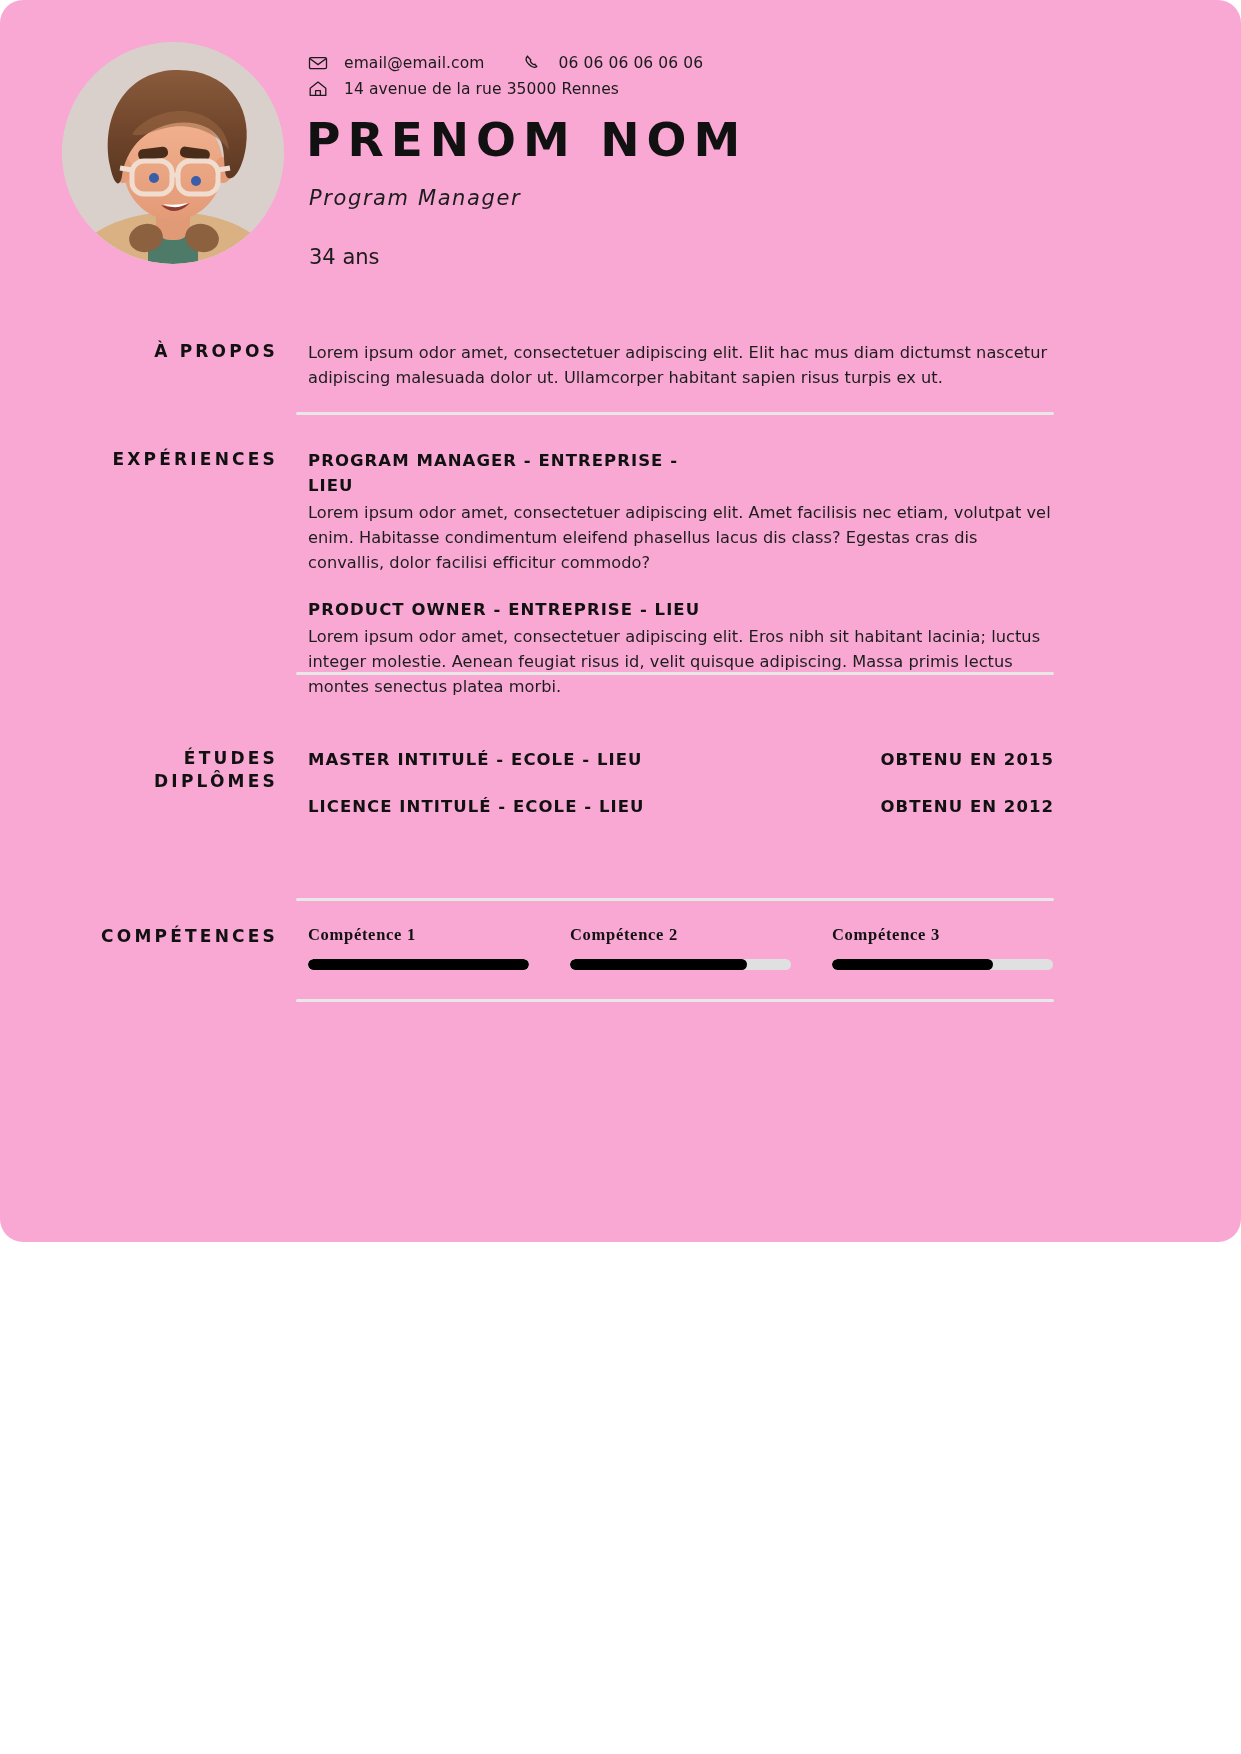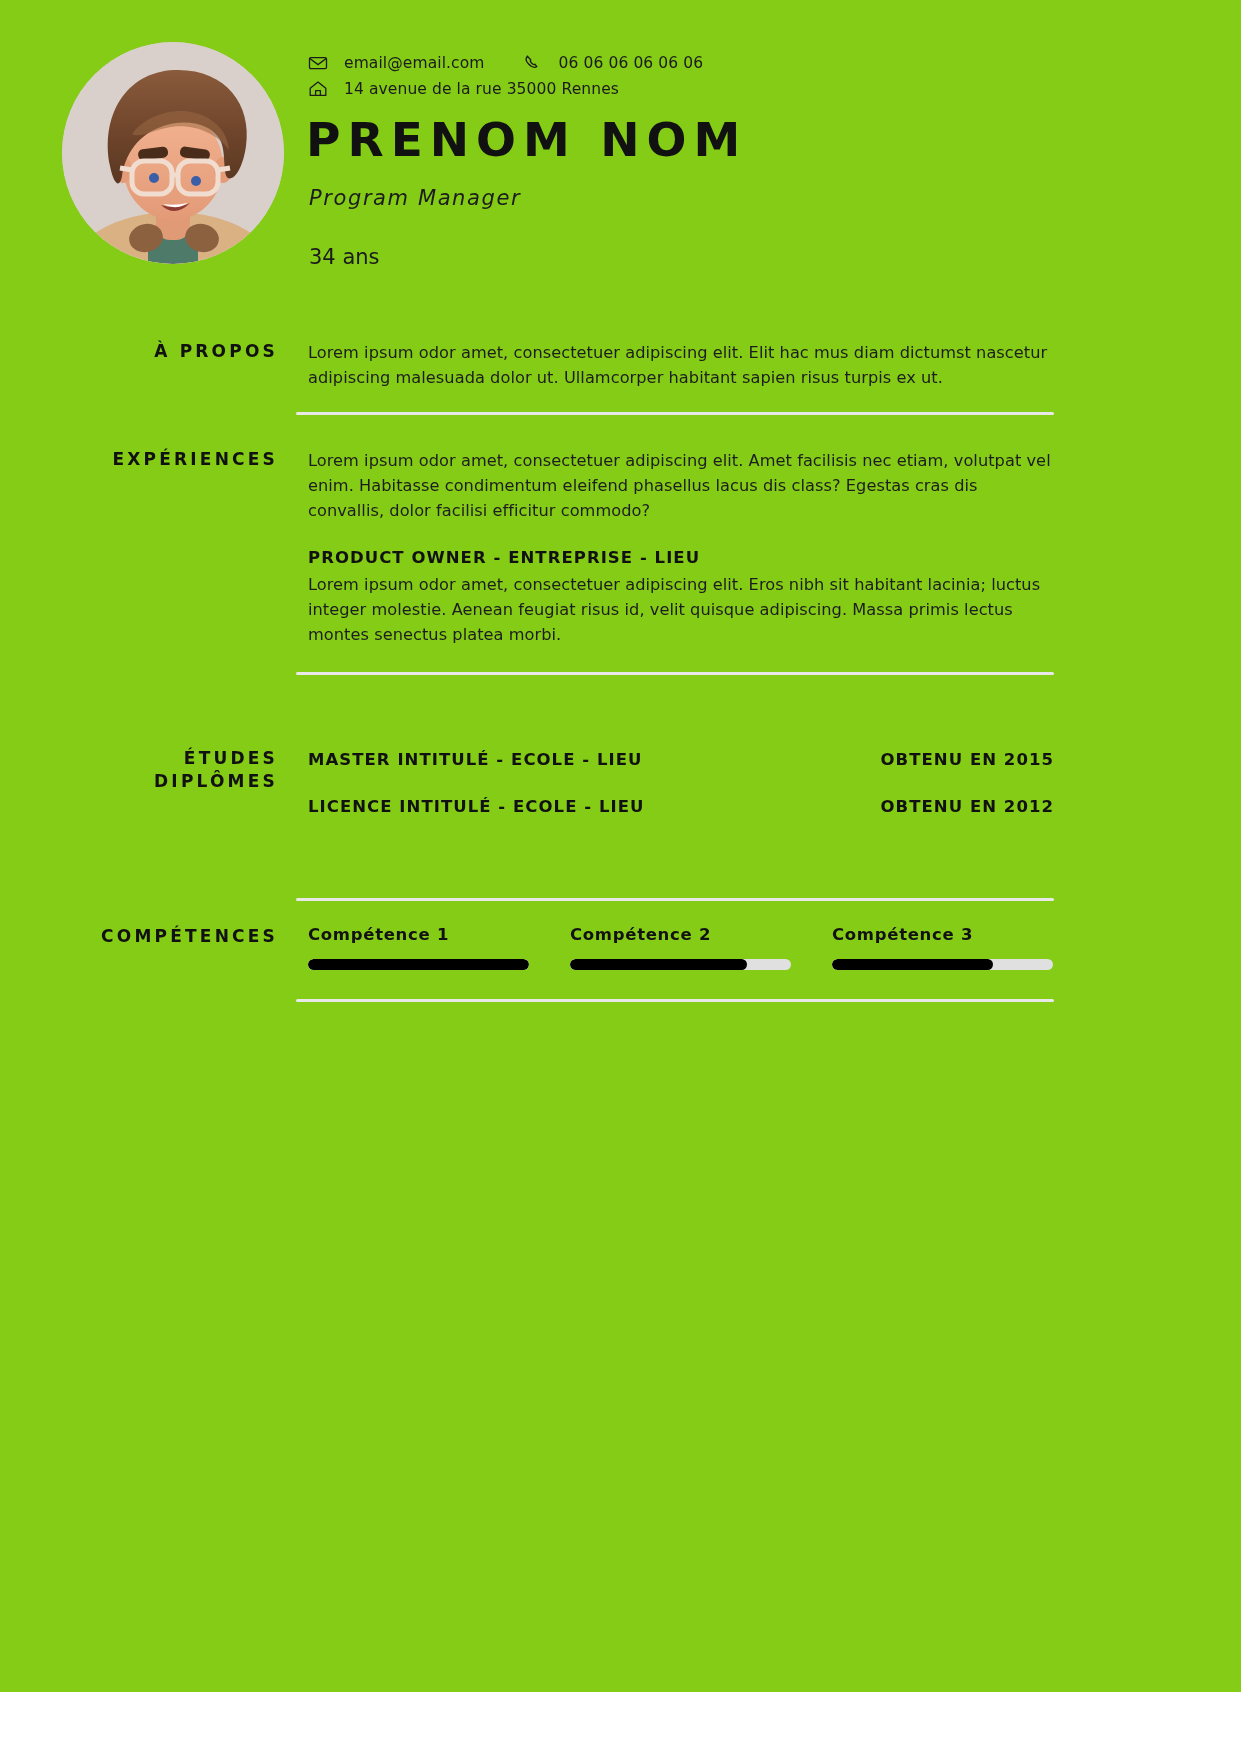--- a/index.html
+++ b/index.html
@@ -11,24 +11,25 @@
     width: 1241px;
     height: 1754px;
     font-family: "DejaVu Sans", sans-serif;
     color: #1a1a1a;
     position: relative;
     overflow: hidden;
   }
 
   .page {
     width: 1241px;
-    height: 1692px;
+    height: 1242px;
     position: relative;
-    background: #84cc16;
+    background: #f9a8d4;
     box-sizing: border-box;
+    border-radius: 23px;
   }
 
   
   .header {
     position: absolute;
     left: 0;
     top: 0;
     width: 1241px;
     height: 300px;
   }
@@ -172,20 +173,21 @@
   }
   .entry + .entry { margin-top: 22px; }
 
   
   .skills {
     display: flex;
     gap: 41px;
   }
   .skill {
     width: 221px;
+    font-family: Liberation Serif, serif;
   }
   .skill-name {
     font-size: 16.5px;
     font-weight: 700;
     letter-spacing: 0.7px;
     color: #121212;
     margin-bottom: 14px;
     line-height: 20px;
   }
   .skill-track {
@@ -308,20 +310,21 @@
     </div>
   </div>
 
   <div class="divider" style="top: 412px; background: rgb(232, 232, 232);"></div>
 
   <div class="section" style="top:448px;">
     <div class="sec-label">EXPÉRIENCES</div>
     <div class="sec-body">
 
       <div class="entry">
+        <div class="entry-head" style="max-width:390px;">PROGRAM MANAGER - ENTREPRISE - LIEU</div>
         <p class="para">Lorem ipsum odor amet, consectetuer adipiscing elit. Amet facilisis nec etiam, volutpat vel enim. Habitasse condimentum eleifend phasellus lacus dis class? Egestas cras dis convallis, dolor facilisi efficitur commodo?</p>
       </div>
 
       <div class="entry">
         <div class="entry-head">PRODUCT OWNER - ENTREPRISE - LIEU</div>
         <p class="para">Lorem ipsum odor amet, consectetuer adipiscing elit. Eros nibh sit habitant lacinia; luctus integer molestie. Aenean feugiat risus id, velit quisque adipiscing. Massa primis lectus montes senectus platea morbi.</p>
       </div>
 
     </div>
   </div>

